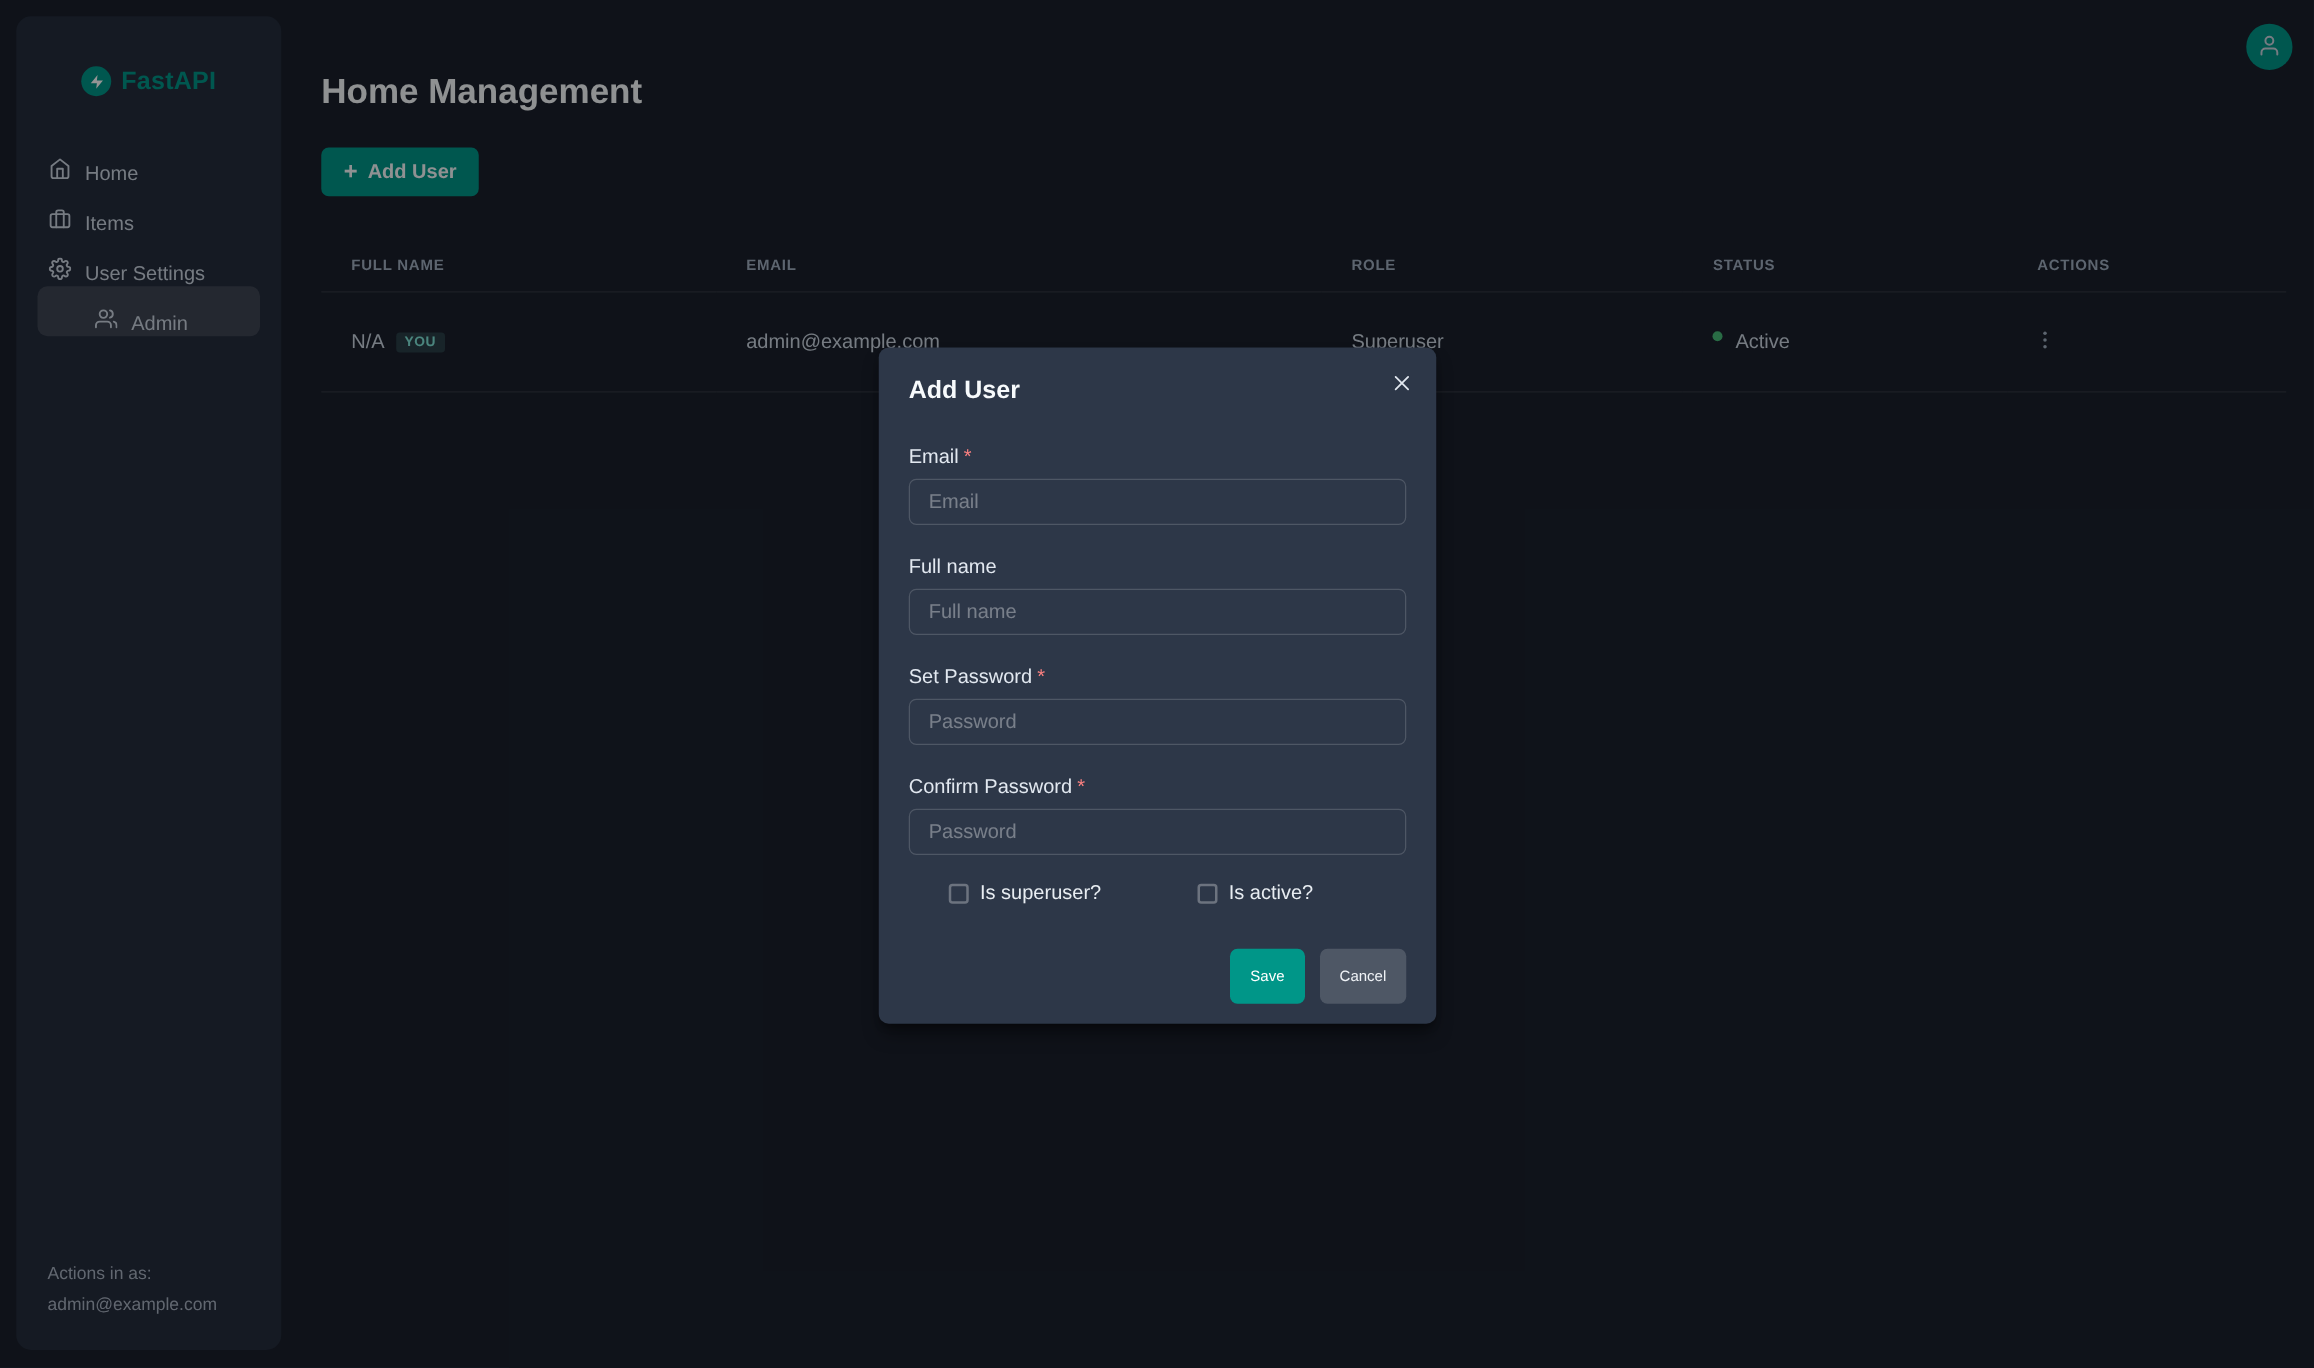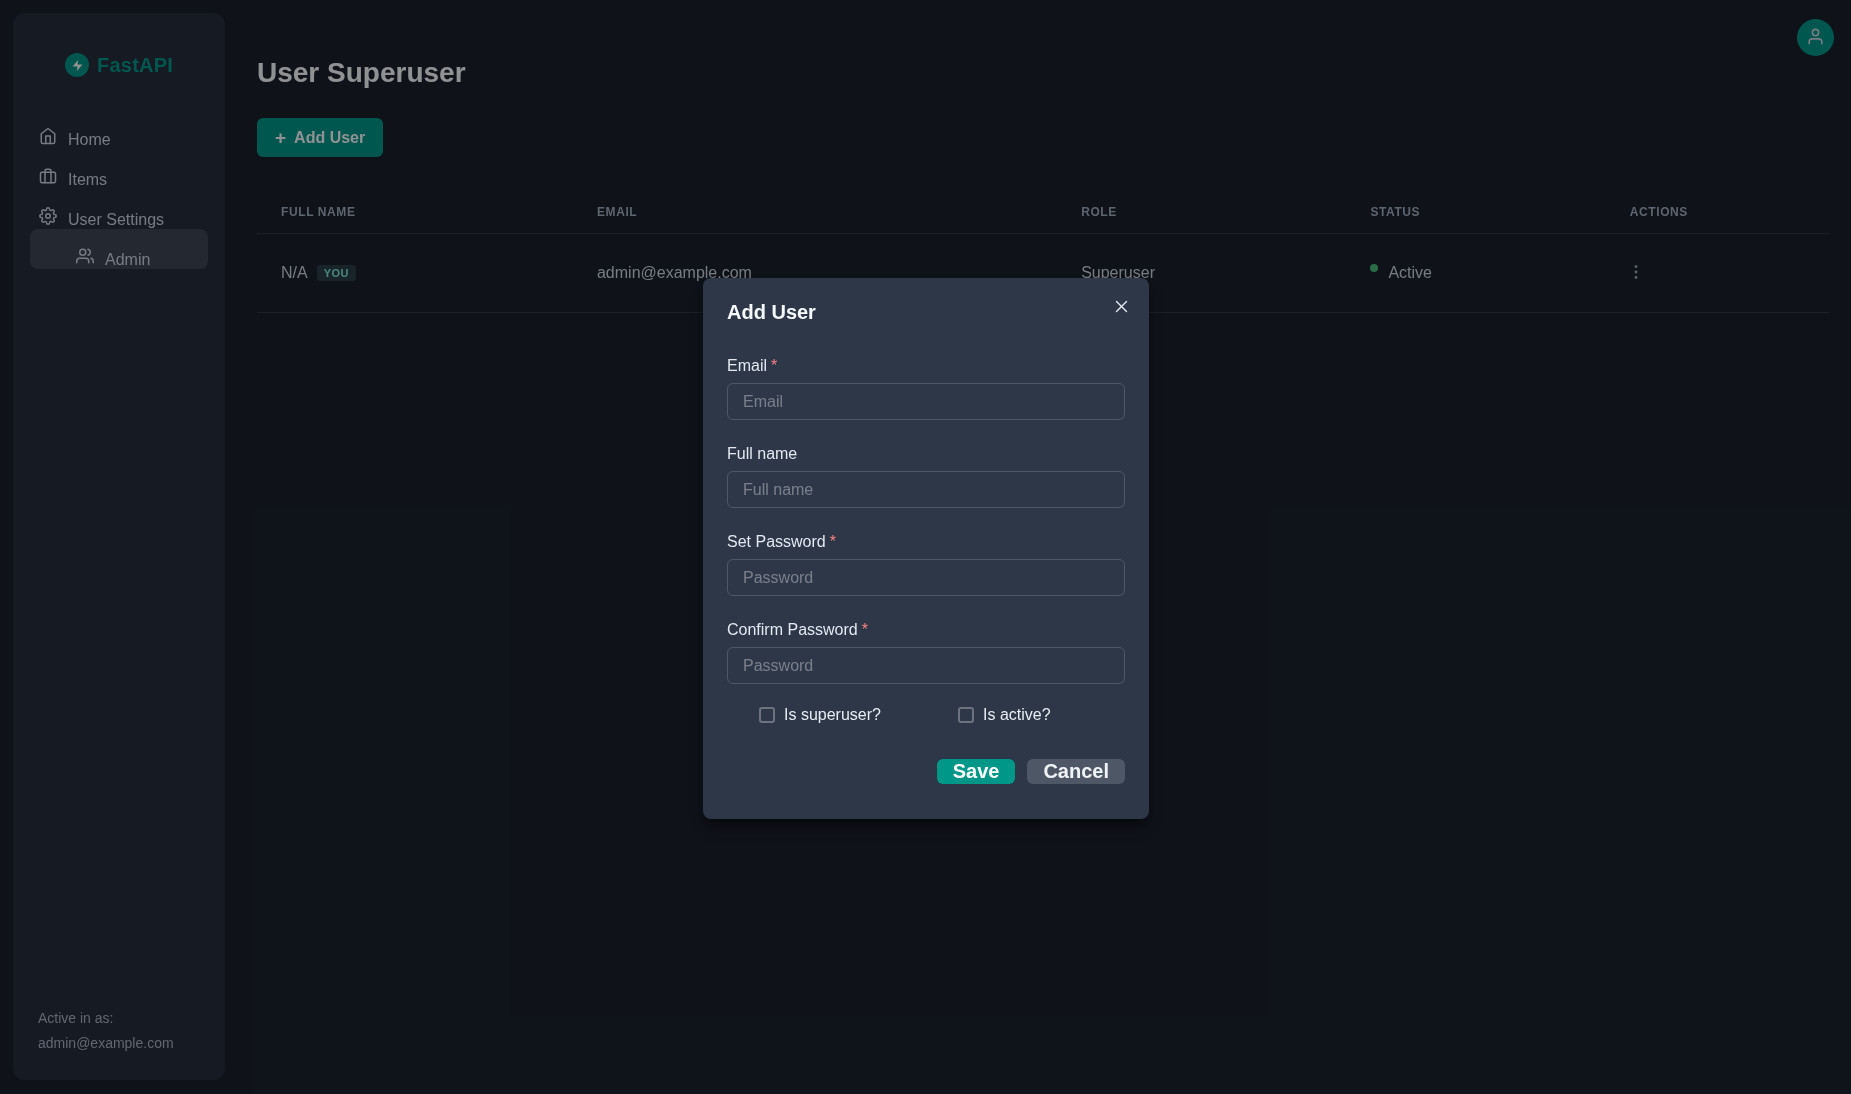--- a/index.html
+++ b/index.html
@@ -123,23 +123,23 @@
   .text-input::placeholder { color:rgba(255,255,255,0.36); }
   .checkbox-row { margin-top:22px; display:flex; }
   .checkbox-col { width:50%; display:flex; align-items:center; gap:9px;padding-left:32px; }
   .checkbox-box {
     width:16px; height:16px; border:2px solid rgba(255,255,255,0.30);
     border-radius:3px; background:transparent; flex:0 0 auto; cursor:pointer;
   }
   .checkbox-label { font-size:16px; color:#E8EDF2; cursor:pointer; }
   .modal-footer { margin-top:35px; display:flex; justify-content:flex-end; gap:12px; }
   .btn {
-    height:25px; border:none; border-radius:6px; padding:0 16px;
+    height:44px; border:none; border-radius:6px; padding:0 16px;
     font-family:"Liberation Sans", sans-serif;
-    font-size:20px; font-weight:700; color:#FFFFFF; cursor:pointer;
+    font-size:12px; font-weight:400; color:#FFFFFF; cursor:pointer;
   }
   .btn-save { background:#009688; }
   .btn-cancel { background:rgba(255,255,255,0.16); color:#F0F3F7; }
 </style>
 </head>
 <body>
 
 <aside class="sidebar">
   <div class="logo-row">
     <span class="logo-circle">
@@ -185,36 +185,36 @@
             <circle cx="9" cy="7" r="4"></circle>
             <path d="M23 21v-2a4 4 0 0 0-3-3.87"></path>
             <path d="M16 3.13a4 4 0 0 1 0 7.75"></path>
           </svg>
       </span>
       <span>Admin</span>
     </div>
   </nav>
 
   <div class="sidebar-footer">
-    <div>Active in as:</div>
+    <div>Actions in as:</div>
     <div>admin@example.com</div>
   </div>
 </aside>
 
 <main class="main">
   <button class="avatar-btn">
     <span>
       <svg width="19" height="19" viewBox="0 0 24 24" fill="none" stroke="#CBD5E0" stroke-width="2" stroke-linecap="round" stroke-linejoin="round">
           <path d="M20 21v-2a4 4 0 0 0-4-4H8a4 4 0 0 0-4 4v2"></path>
           <circle cx="12" cy="7" r="4"></circle>
         </svg>
     </span>
   </button>
 
-  <h1 class="page-title">User Superuser</h1>
+  <h1 class="page-title">Home Management</h1>
 
   <button class="add-user-btn">
     <span class="plus-glyph">+</span>
     <span>Add User</span>
   </button>
 
   <table class="users">
     <colgroup>
       <col style="width:20.1%">
         <col style="width:30.8%">

